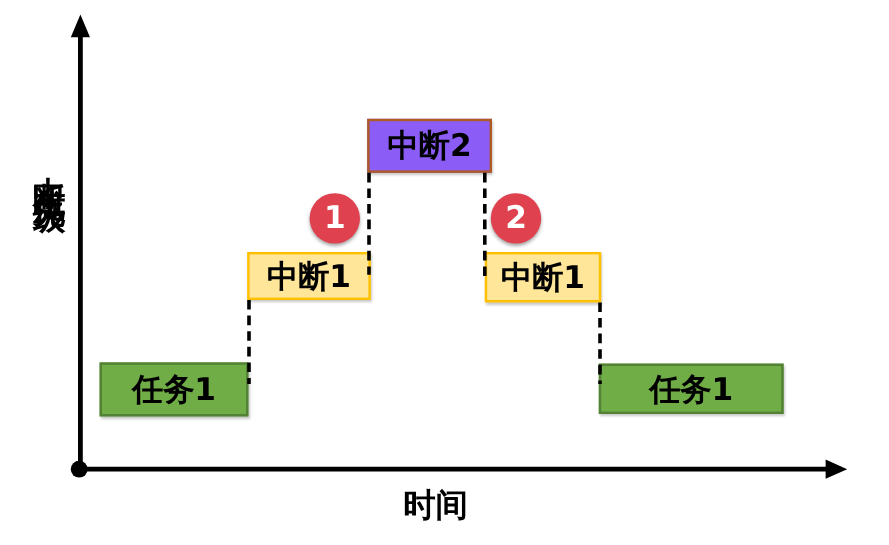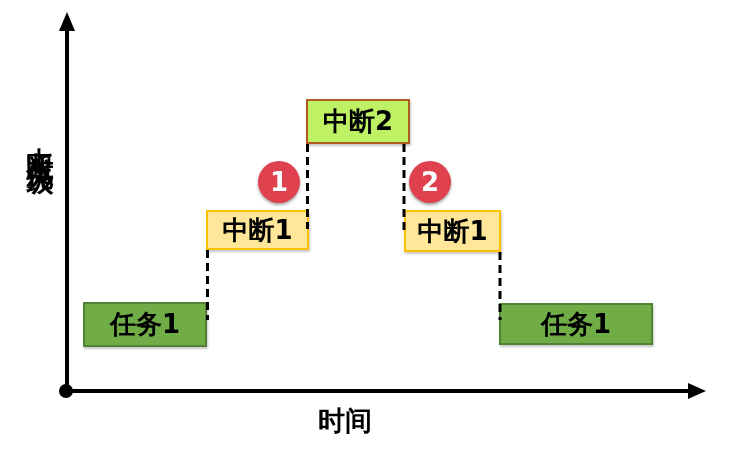--- a/index.html
+++ b/index.html
@@ -36,21 +36,21 @@
     color: #000000;
     letter-spacing: 5px;
     line-height: 32px;
     z-index: 2;
   }
   .x-label {
     position: absolute;
     left: 318px;
     top: 403px;
     width: 90px;
-    text-align: left;
+    text-align: center;
     font-size: 27px;
     font-weight: bold;
     color: #000000;
     z-index: 2;
   }
   
   .box {
     position: absolute;
     display: flex;
     align-items: center;
@@ -106,21 +106,21 @@
     <line x1="500" y1="252" x2="500" y2="320" stroke="#000000" stroke-width="3" stroke-dasharray="8 5"></line>
   </svg>
 
   <div class="y-label">中断优先级</div>
   <div class="x-label">时间</div>
 
   <div class="box" id="box-task1-left" style="background: rgb(112, 173, 71); border-color: rgb(83, 129, 53);">任务1</div>
 
   <div class="box" id="box-int1-left" style="background: rgb(255, 230, 153); border-color: rgb(255, 192, 0);">中断1</div>
 
-  <div class="box" id="box-int2" style="background: #bef264; border-color: rgb(174, 90, 33);">中断2</div>
+  <div class="box" id="box-int2" style="background: #8b5cf6; border-color: rgb(174, 90, 33);">中断2</div>
 
   <div class="box" id="box-int1-right" style="background: rgb(255, 230, 153); border-color: rgb(255, 192, 0);">中断1</div>
 
   <div class="box" id="box-task1-right" style="background: rgb(112, 173, 71); border-color: rgb(83, 129, 53);">任务1</div>
 
   <div class="marker" id="marker-1" style="background: rgb(224, 65, 78); color: rgb(255, 255, 255);">1</div>
 
   <div class="marker" id="marker-2" style="background: rgb(224, 65, 78); color: rgb(255, 255, 255);">2</div>
 
 </div>

